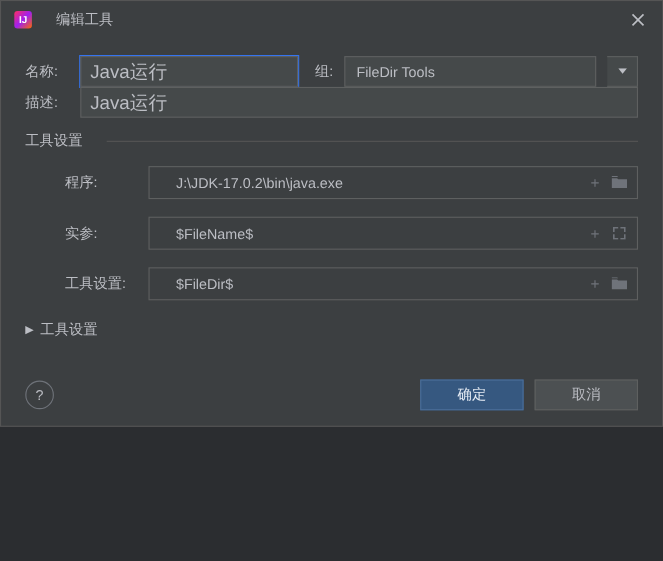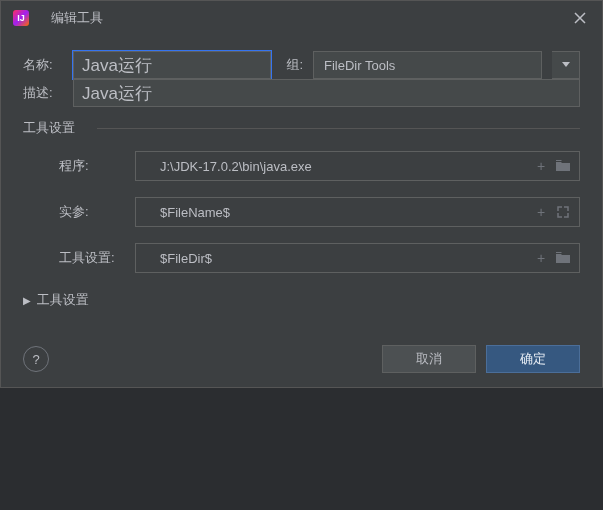--- a/index.html
+++ b/index.html
@@ -202,16 +202,16 @@
 
     <div class="adv-row">
       <span class="tri">▶</span>
       <span>工具设置</span>
     </div>
   </div>
 
   <div class="footer">
     <div class="help-btn">?</div>
     <div class="spacer"></div>
+    <div class="btn primary">确定</div>
     <div class="btn">取消</div>
-    <div class="btn primary">确定</div>
   </div>
 </div>
 
 </body></html>

